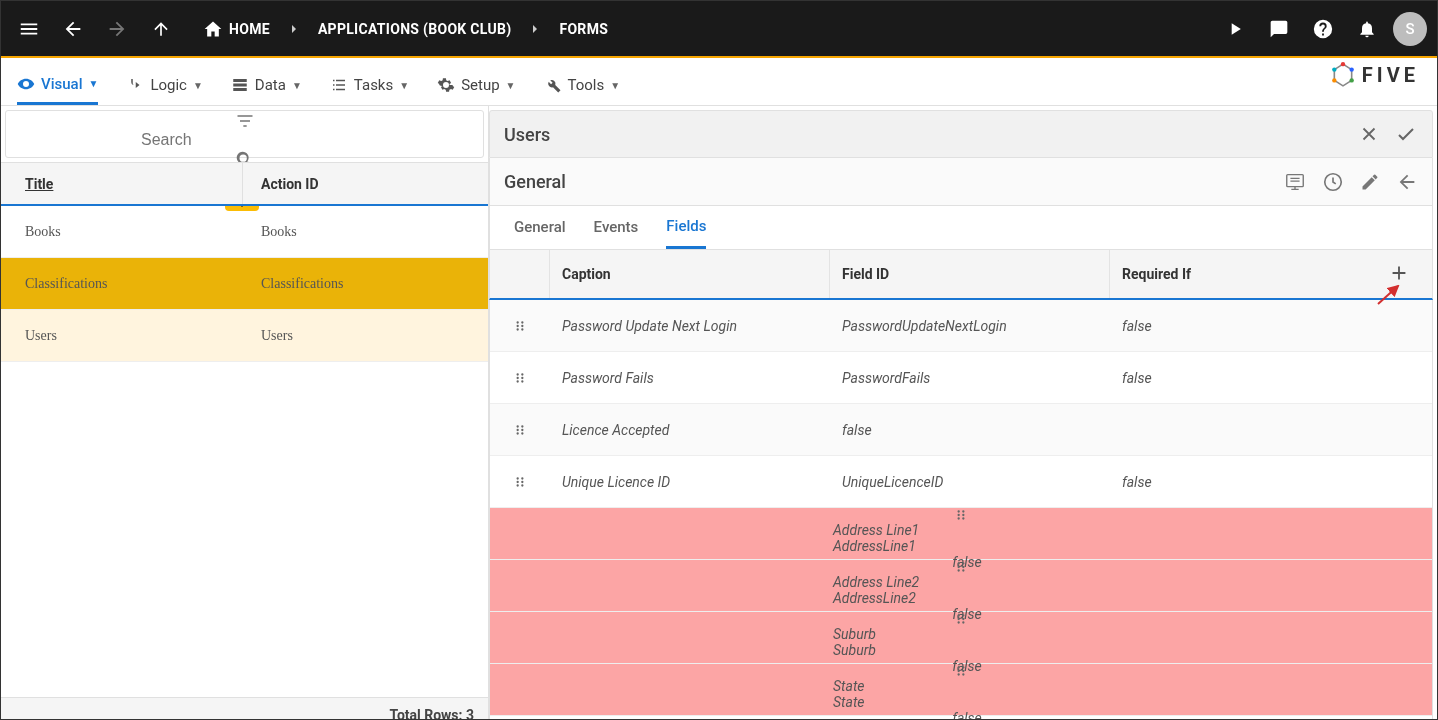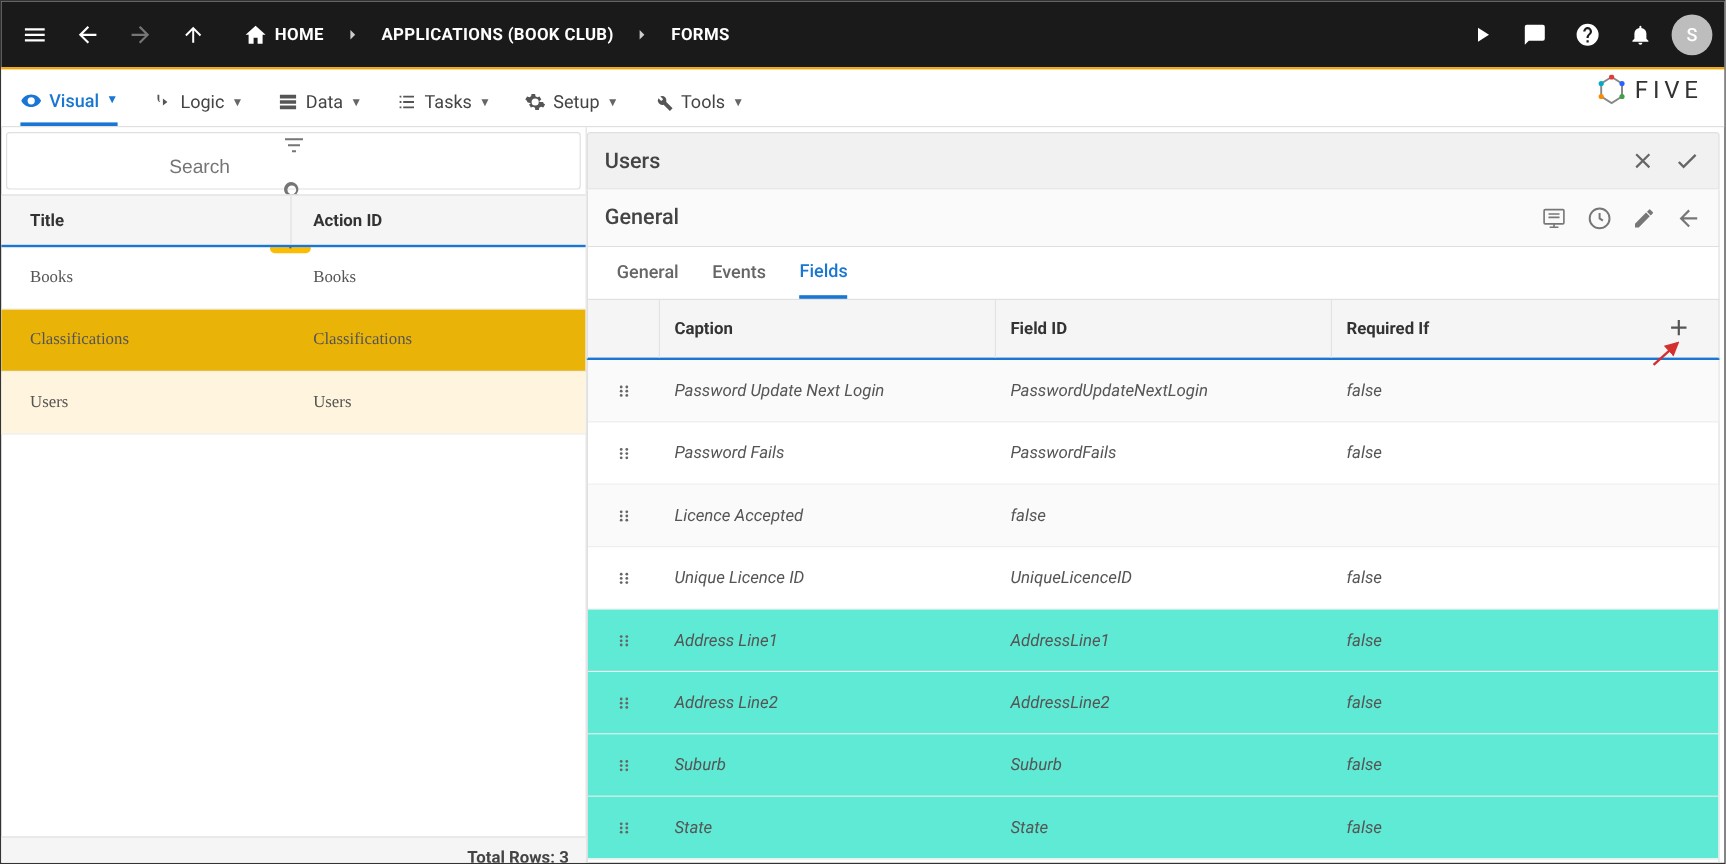--- a/index.html
+++ b/index.html
@@ -16,35 +16,35 @@
   .crumb-text { font-weight:700; font-size:14px; letter-spacing:.3px; cursor:pointer; }
   .avatar { width:34px; height:34px; border-radius:50%; background:#bdbdbd; color:#fff; display:flex; align-items:center; justify-content:center; font-size:15px; font-weight:500; cursor:pointer; }
   .orange-strip { height: 2px; background: #f6a500; width:100%; }
 
   
   .sectabs { height: 48px; display:flex; align-items:flex-end; gap: 28px; padding: 0 16px; border-bottom: 1px solid #e0e0e0; background:#fff; position:relative; }
   .sectab { display:flex; align-items:center; gap:6px; font-size:15px; color:#444; height:36px; cursor:pointer; padding-bottom:4px; }
   .sectab .tri { font-size: 10px; color:#666; }
   .sectab.active { color:#1976d2; border-bottom: 3px solid #1976d2; font-weight:500; }
   .sectab.active .tri { color:#1976d2; }
-  .logo { position:absolute; right:18px; top:4px; display:flex; align-items:center; gap:6px; font-weight:400; font-size:20px; letter-spacing:4px; color:#333; }
+  .logo { position:absolute; right:18px; top:4px; display:flex; align-items:center; gap:6px; font-weight:700; font-size:20px; letter-spacing:4px; color:#333; }
 
   
   .main { display:flex; height: calc(720px - 55px - 2px - 36px - 2px); }
 
   
   .left { width: 488px; border-right: 1px solid #e0e0e0; display:flex; flex-direction:column; }
   .left-search { display:flex; align-items:center; height:48px; border:1px solid #e0e0e0; margin:4px 4px 0 4px; border-radius:3px; background:#fff;flex-direction:column; }
   .left-search .filter-ic, .left-search .search-ic, .left-search .bolt-ic { width:40px; display:flex; align-items:center; justify-content:center; color:#757575; cursor:pointer; }
   .left-search input { flex:1; border:none; outline:none; font-size:16px; color:#555; background:transparent; }
   .left-search .divider { width:1px; height:26px; background:#e0e0e0; margin:0 4px; }
   .add-btn { width:34px; height:34px; background:#fbbc04; border-radius:4px; display:flex; align-items:center; justify-content:center; color:#333; cursor:pointer; margin-right:6px; }
 
   .left-head { display:flex; height:44px; align-items:center; font-weight:700; color:#333; font-size:14px; border-bottom: 2px solid #1976d2; background:#f5f5f5; border-top:1px solid #e0e0e0; margin-top:4px; }
-  .left-head .col1 { width: 242px; padding-left:24px; border-right:1px solid #e0e0e0; height:100%; display:flex; align-items:center; }
+  .left-head .col1 { width: 242px; padding-left:24px; border-right:1px solid #e0e0e0; height:100%; display:flex; align-items:center;text-decoration:underline; }
   .left-head .col2 { flex:1; padding-left:18px; }
 
   .left-rows { flex:1; overflow:auto; }
   .lrow { display:flex; height:52px; align-items:center; font-size:14px; color:#555; border-bottom:1px solid #eee; cursor:pointer;font-family:Liberation Serif, serif; }
   .lrow.alt { background:#eab308; }
   .lrow.selected { background:#fff4de; }
   .lrow .c1 { width:242px; padding-left:24px; }
   .lrow .c2 { flex:1; padding-left:18px; }
 
   .left-footer { height:34px; background:#f5f5f5; border-top:1px solid #e0e0e0; display:flex; align-items:center; justify-content:flex-end; padding-right:14px; font-size:14px; font-weight:700; color:#444; }
@@ -68,21 +68,21 @@
   .r-cols { height:50px; display:flex; align-items:center; background:#f5f5f5; border-left:1px solid #e0e0e0; border-right:1px solid #e0e0e0; border-bottom:2px solid #1976d2; font-weight:700; color:#333; font-size:14px; position:relative; }
   .r-cols .ch-drag { width:60px; border-right:1px solid #e3e3e3; height:100%; }
   .r-cols .ch-cap { width:280px; padding-left:12px; border-right:1px solid #e3e3e3; height:100%; display:flex; align-items:center; }
   .r-cols .ch-fid { width:280px; padding-left:12px; border-right:1px solid #e3e3e3; height:100%; display:flex; align-items:center; }
   .r-cols .ch-req { flex:1; padding-left:12px; height:100%; display:flex; align-items:center; }
   .r-cols .add-field { position:absolute; right:22px; top:12px; cursor:pointer; color:#555; }
   .arrow-annot { position:absolute; right:26px; top:32px; pointer-events:none; }
 
   .r-rows { flex:1; overflow-y:auto; border-left:1px solid #e0e0e0; border-right:1px solid #e0e0e0;font-style:italic; }
   .rrow { display:flex; height:52px; align-items:center; font-size:14px; color:#555; border-bottom:1px solid #eee; cursor:pointer; }
-  .rrow.hl { background:#5eead4; }
+  .rrow.hl { background:#fca5a5;flex-direction:column; }
   .rrow.alt { background:#fafafa; }
   .rrow .d { width:60px; display:flex; align-items:center; justify-content:center; color:#666; cursor:grab; }
   .rrow .cap { width:280px; padding-left:12px; }
   .rrow .fid { width:280px; padding-left:12px; }
   .rrow .req { flex:1; padding-left:12px; }
 
   
   .r-rows::-webkit-scrollbar { width:12px; }
   .r-rows::-webkit-scrollbar-thumb { background:#b0b0b0; border-radius:6px; }
   .r-rows::-webkit-scrollbar-track { background:#f0f0f0; }

